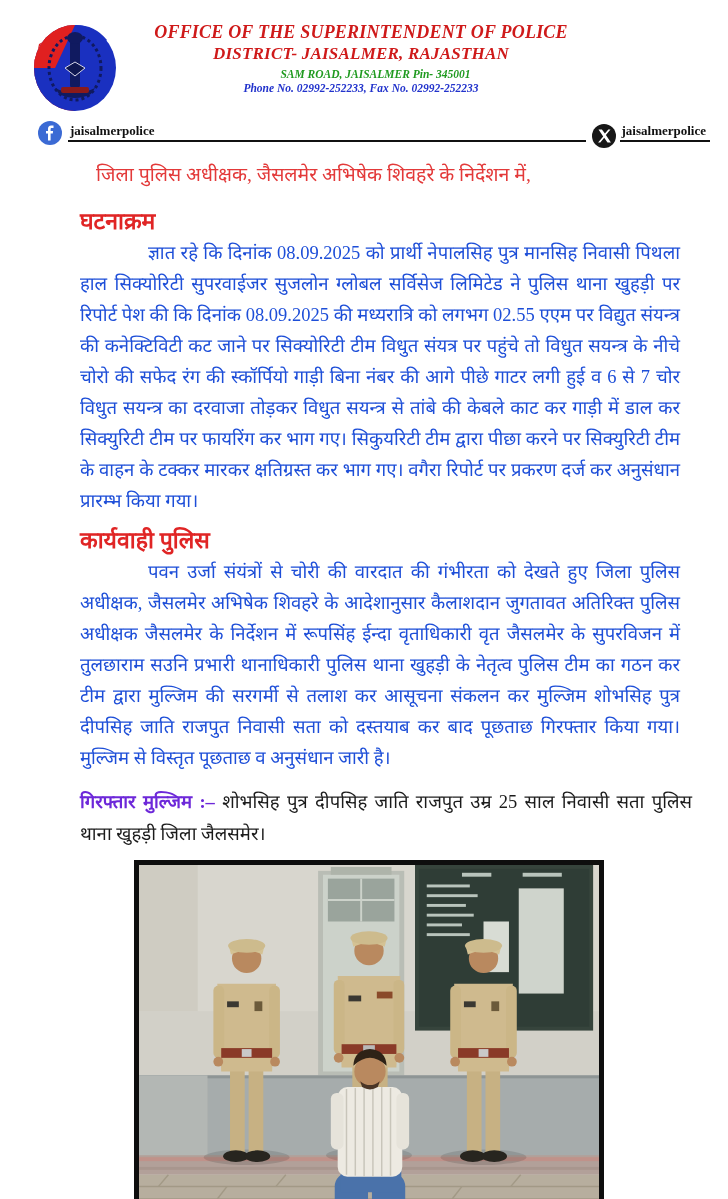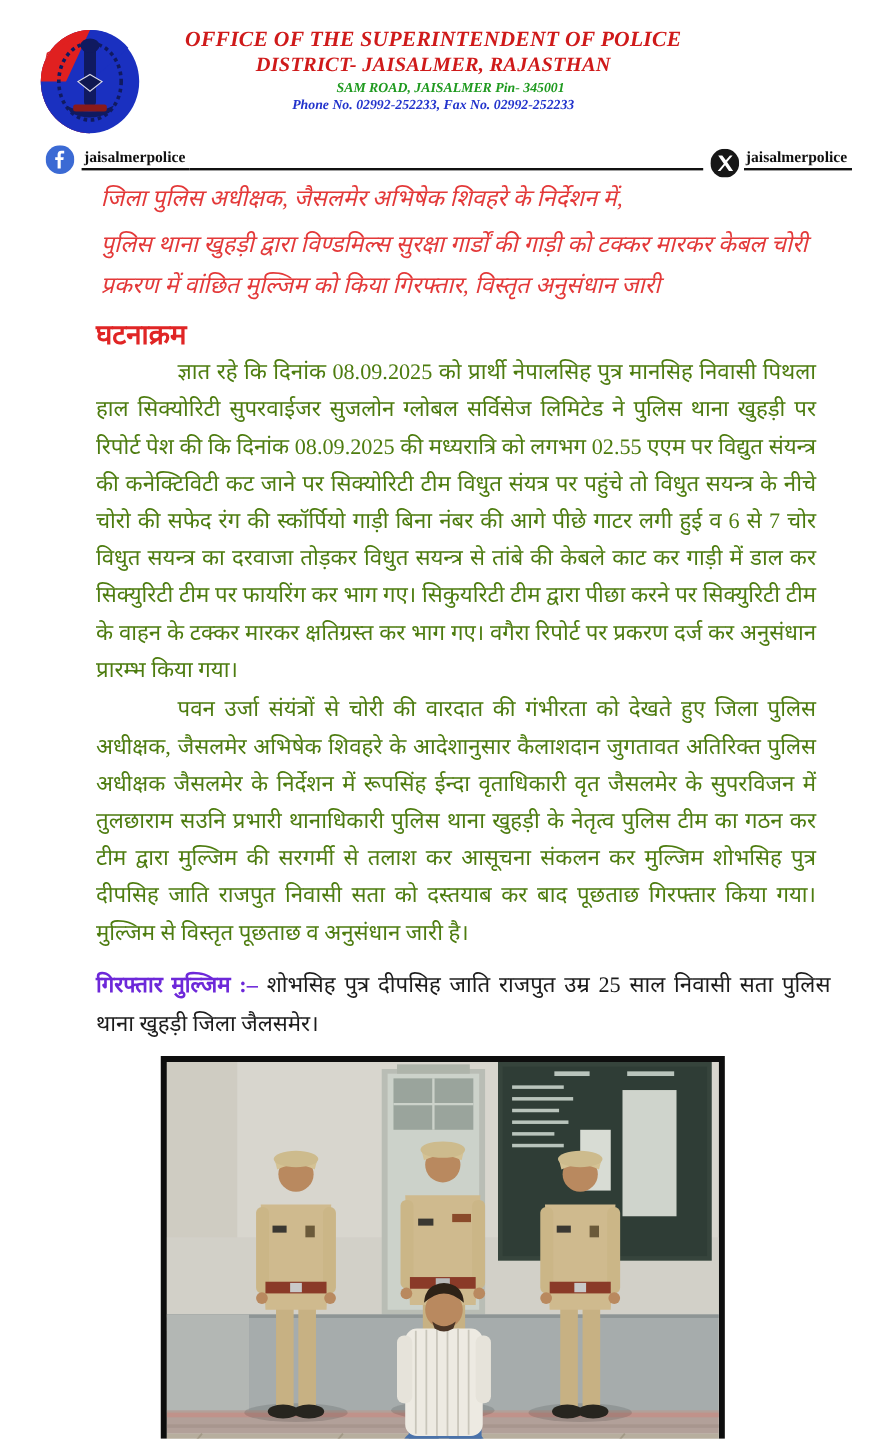--- a/index.html
+++ b/index.html
@@ -36,31 +36,31 @@
     border-bottom: 2px solid #111; padding: 0 4px 1px 2px; white-space: nowrap;
   }
   .soc-line { flex: 1 1 auto; border-bottom: 2px solid #111; height: 1px; }
   .x-wrap { margin: 0 4px 0 6px; top: 6px; }
 
   
   .headline {
     margin: 8px 40px 0 80px;
     color: #e33939; font-size: 19.5px; line-height: 34px; font-weight: 500;
   }
-  .headline p { margin: 4px; font-style: italic; }
+  .headline p { margin: 16px; }
 
   
   .sec-heading {
     margin: 10px 40px 0 80px;
     color: #e02525; font-weight: bold; font-size: 23px; line-height: 28px;
   }
   .body-para {
     margin: 2px 48px 0 80px;
     text-align: justify; text-indent: 68px;
-    font-size: 18.5px; line-height: 31px; color: #4d7c0f;
+    font-size: 18.5px; line-height: 31px; color: #1d4ed8;
   }
   .label-para {
     margin: 12px 36px 0 80px;
     text-align: justify;
     font-size: 18.5px; line-height: 32px; color: #1b1b1b;
   }
   .red-label { color: #6d28d9; font-weight: bold; }
 
   
   .photo-frame {
@@ -114,26 +114,26 @@
       <svg viewBox="0 0 24 24">
           <circle cx="12" cy="12" r="12" fill="#171717"></circle>
         <path d="M6.5 5.5h3.4l3 4.1 3.4-4.1h2.2l-4.6 5.5 5 7.5h-3.4l-3.3-4.7-3.9 4.7H6.1l5.1-6.1z" fill="#ffffff"></path>
       </svg>
     </span>
     <span class="handle">jaisalmerpolice</span>
   </div>
 
   <div class="headline">
     <p>जिला पुलिस अधीक्षक, जैसलमेर अभिषेक शिवहरे के निर्देशन में,</p>
-    <p>पुलिस थाना खुहड़ी द्वारा विण्डमिल्स सुरक्षा गार्डों की गाड़ी को टक्कर मारकर केबल चोरी प्रकरण में वांछित मुल्जिम को किया गिरफ्तार, विस्तृत अनुसंधान जारी</p>
   </div>
 
   <div class="sec-heading">घटनाक्रम</div>
   <p class="body-para">ज्ञात रहे कि दिनांक 08.09.2025 को प्रार्थी नेपालसिह पुत्र मानसिह निवासी पिथला हाल सिक्योरिटी सुपरवाईजर सुजलोन ग्लोबल सर्विसेज लिमिटेड ने पुलिस थाना खुहड़ी पर रिपोर्ट पेश की कि दिनांक 08.09.2025 की मध्यरात्रि को लगभग 02.55 एएम पर विद्युत संयन्त्र की कनेक्टिविटी कट जाने पर सिक्योरिटी टीम विधुत संयत्र पर पहुंचे तो विधुत सयन्त्र के नीचे चोरो की सफेद रंग की स्कॉर्पियो गाड़ी बिना नंबर की आगे पीछे गाटर लगी हुई व 6 से 7 चोर विधुत सयन्त्र का दरवाजा तोड़कर विधुत सयन्त्र से तांबे की केबले काट कर गाड़ी में डाल कर सिक्युरिटी टीम पर फायरिंग कर भाग गए। सिकुयरिटी टीम द्वारा पीछा करने पर सिक्युरिटी टीम के वाहन के टक्कर मारकर क्षतिग्रस्त कर भाग गए। वगैरा रिपोर्ट पर प्रकरण दर्ज कर अनुसंधान प्रारम्भ किया गया।</p>
 
+  <div class="sec-heading">कार्यवाही पुलिस</div>
   <p class="body-para">पवन उर्जा संयंत्रों से चोरी की वारदात की गंभीरता को देखते हुए जिला पुलिस अधीक्षक, जैसलमेर अभिषेक शिवहरे के आदेशानुसार कैलाशदान जुगतावत अतिरिक्त पुलिस अधीक्षक जैसलमेर के निर्देशन में रूपसिंह ईन्दा वृताधिकारी वृत जैसलमेर के सुपरविजन में तुलछाराम सउनि प्रभारी थानाधिकारी पुलिस थाना खुहड़ी के नेतृत्व पुलिस टीम का गठन कर टीम द्वारा मुल्जिम की सरगर्मी से तलाश कर आसूचना संकलन कर मुल्जिम शोभसिह पुत्र दीपसिह जाति राजपुत निवासी सता को दस्तयाब कर बाद पूछताछ गिरफ्तार किया गया। मुल्जिम से विस्तृत पूछताछ व अनुसंधान जारी है।</p>
 
   <p class="label-para"><span class="red-label">गिरफ्तार मुल्जिम :–</span> <span>शोभसिह पुत्र दीपसिह जाति राजपुत उम्र 25 साल निवासी सता पुलिस थाना खुहड़ी जिला जैलसमेर।</span></p>
 
   <div class="photo-frame">
     <svg viewBox="0 0 470 384" preserveAspectRatio="none" aria-hidden="true">
 
       <rect x="0" y="0" width="470" height="384" fill="#d8d6ce"></rect>
       <rect x="0" y="0" width="60" height="230" fill="#cfccc2"></rect>
       <rect x="0" y="150" width="470" height="68" fill="#d2d0c8"></rect>

